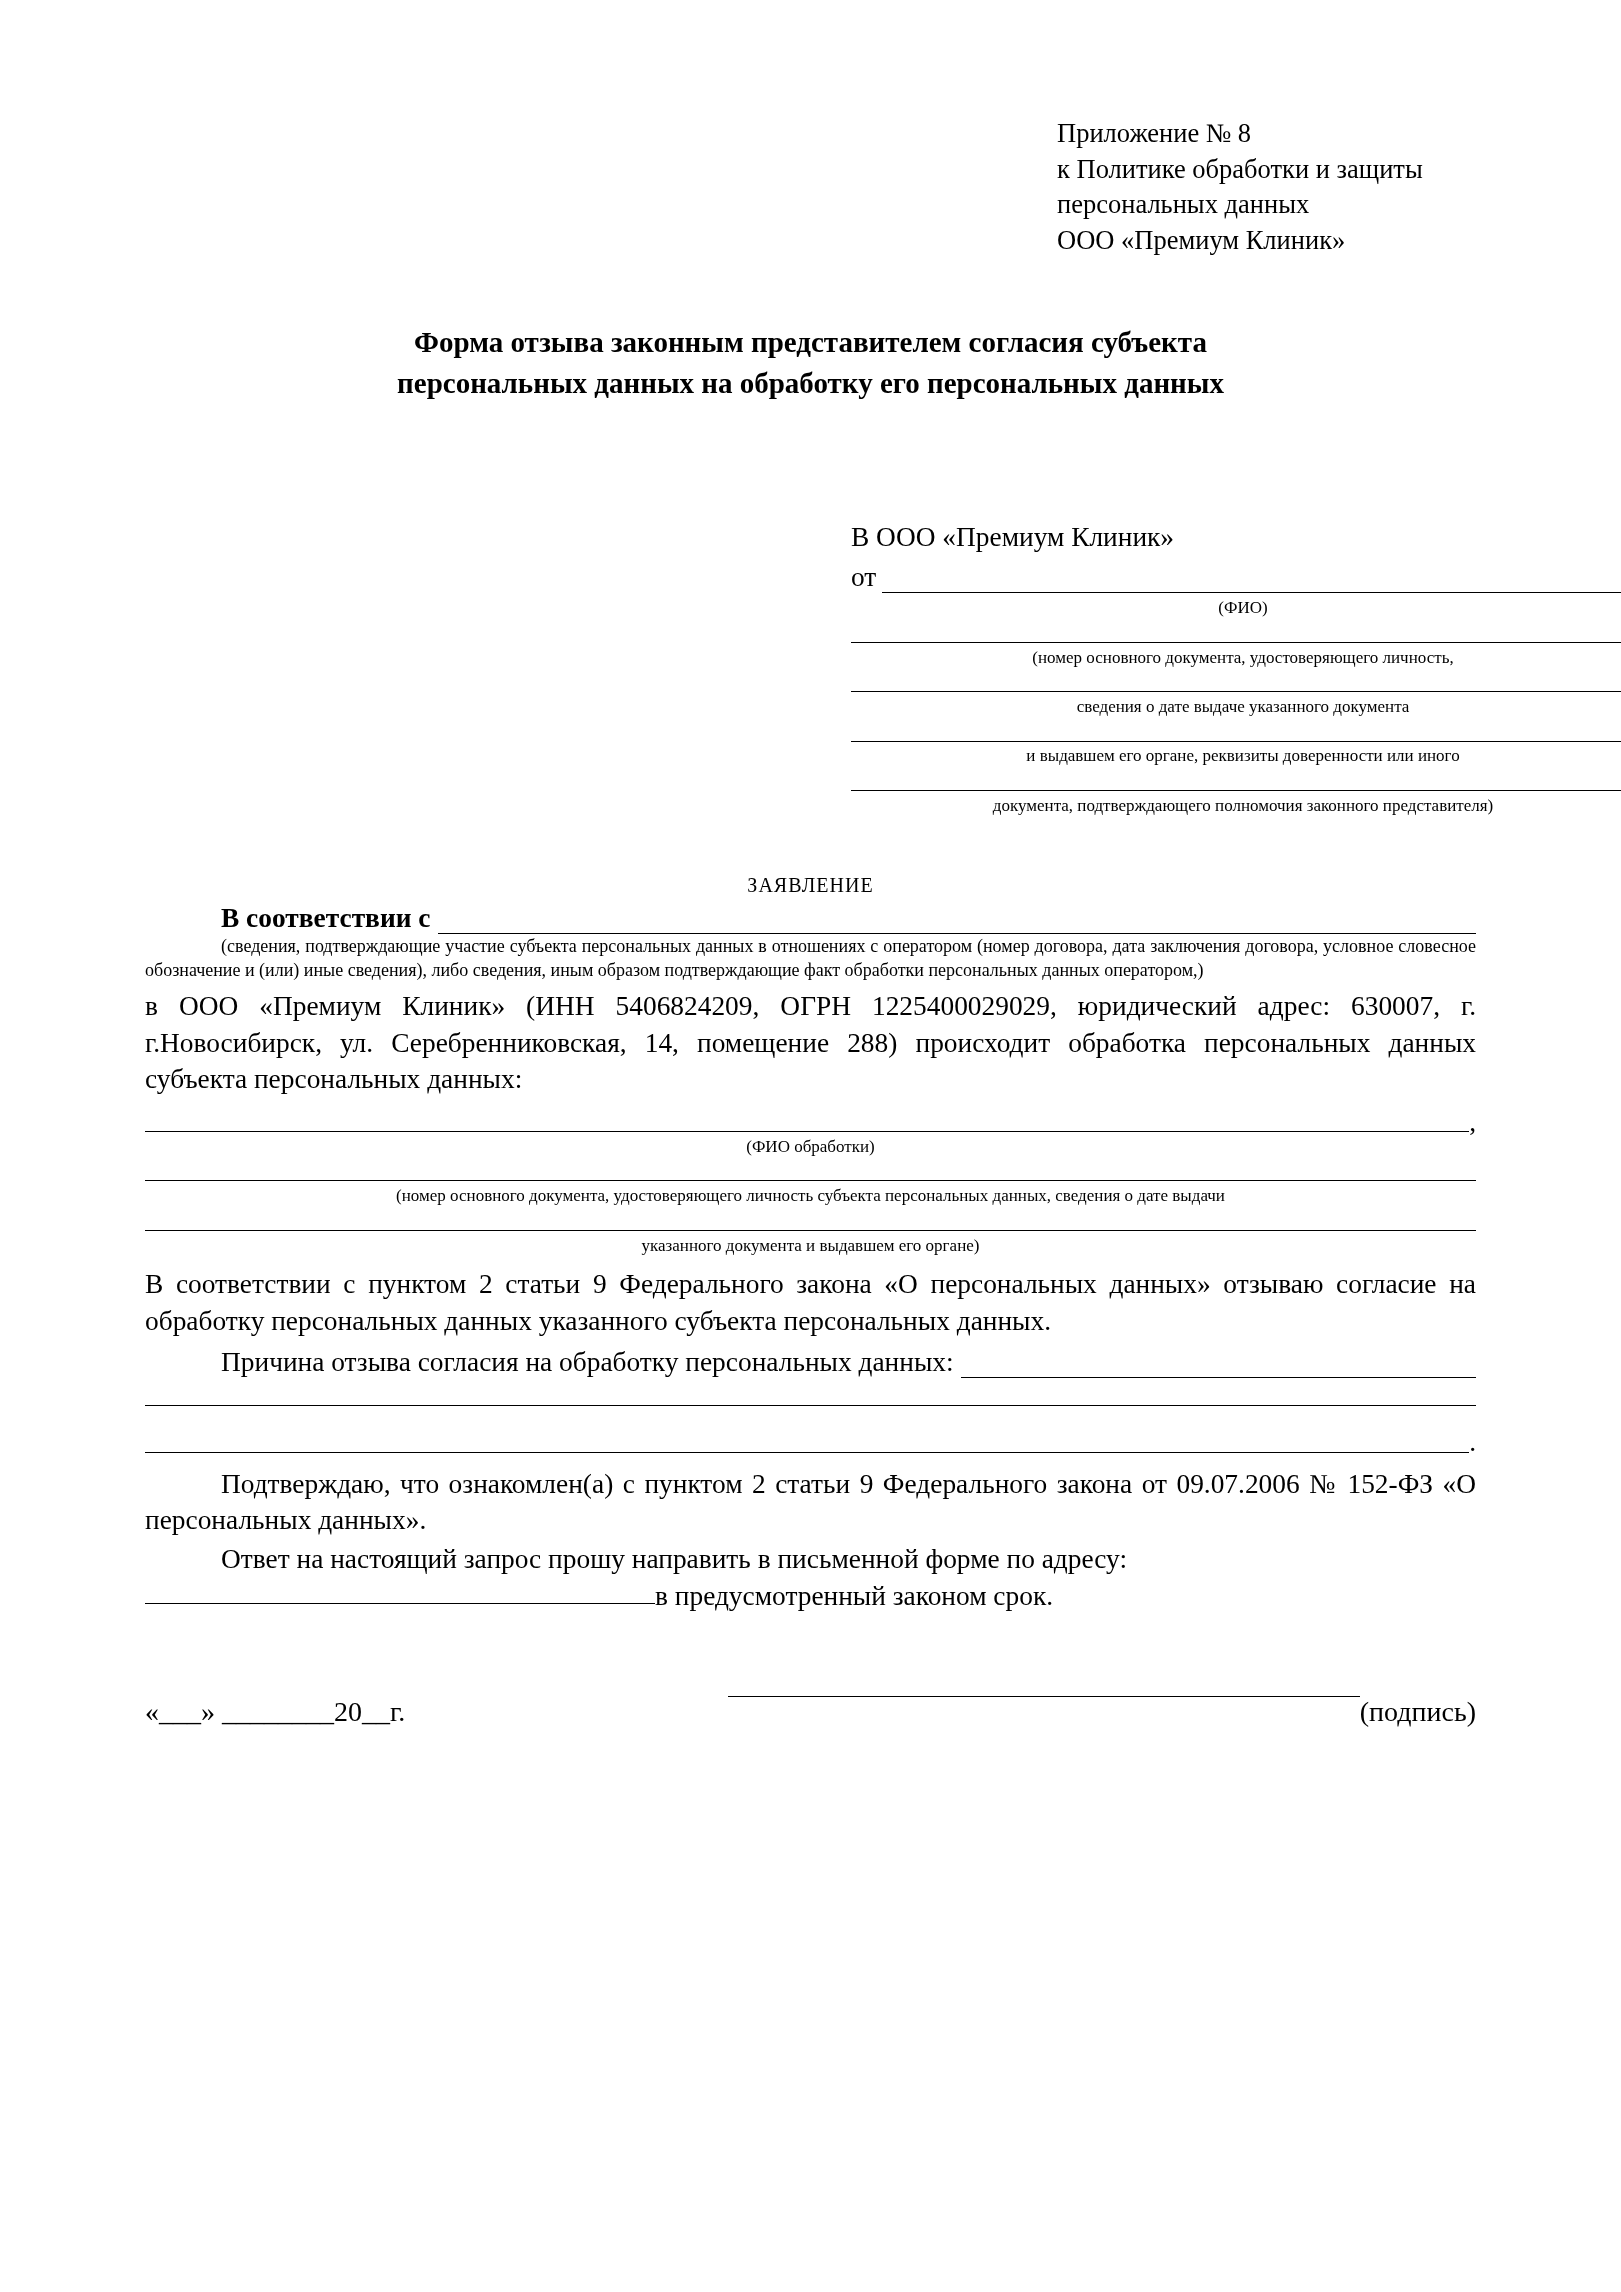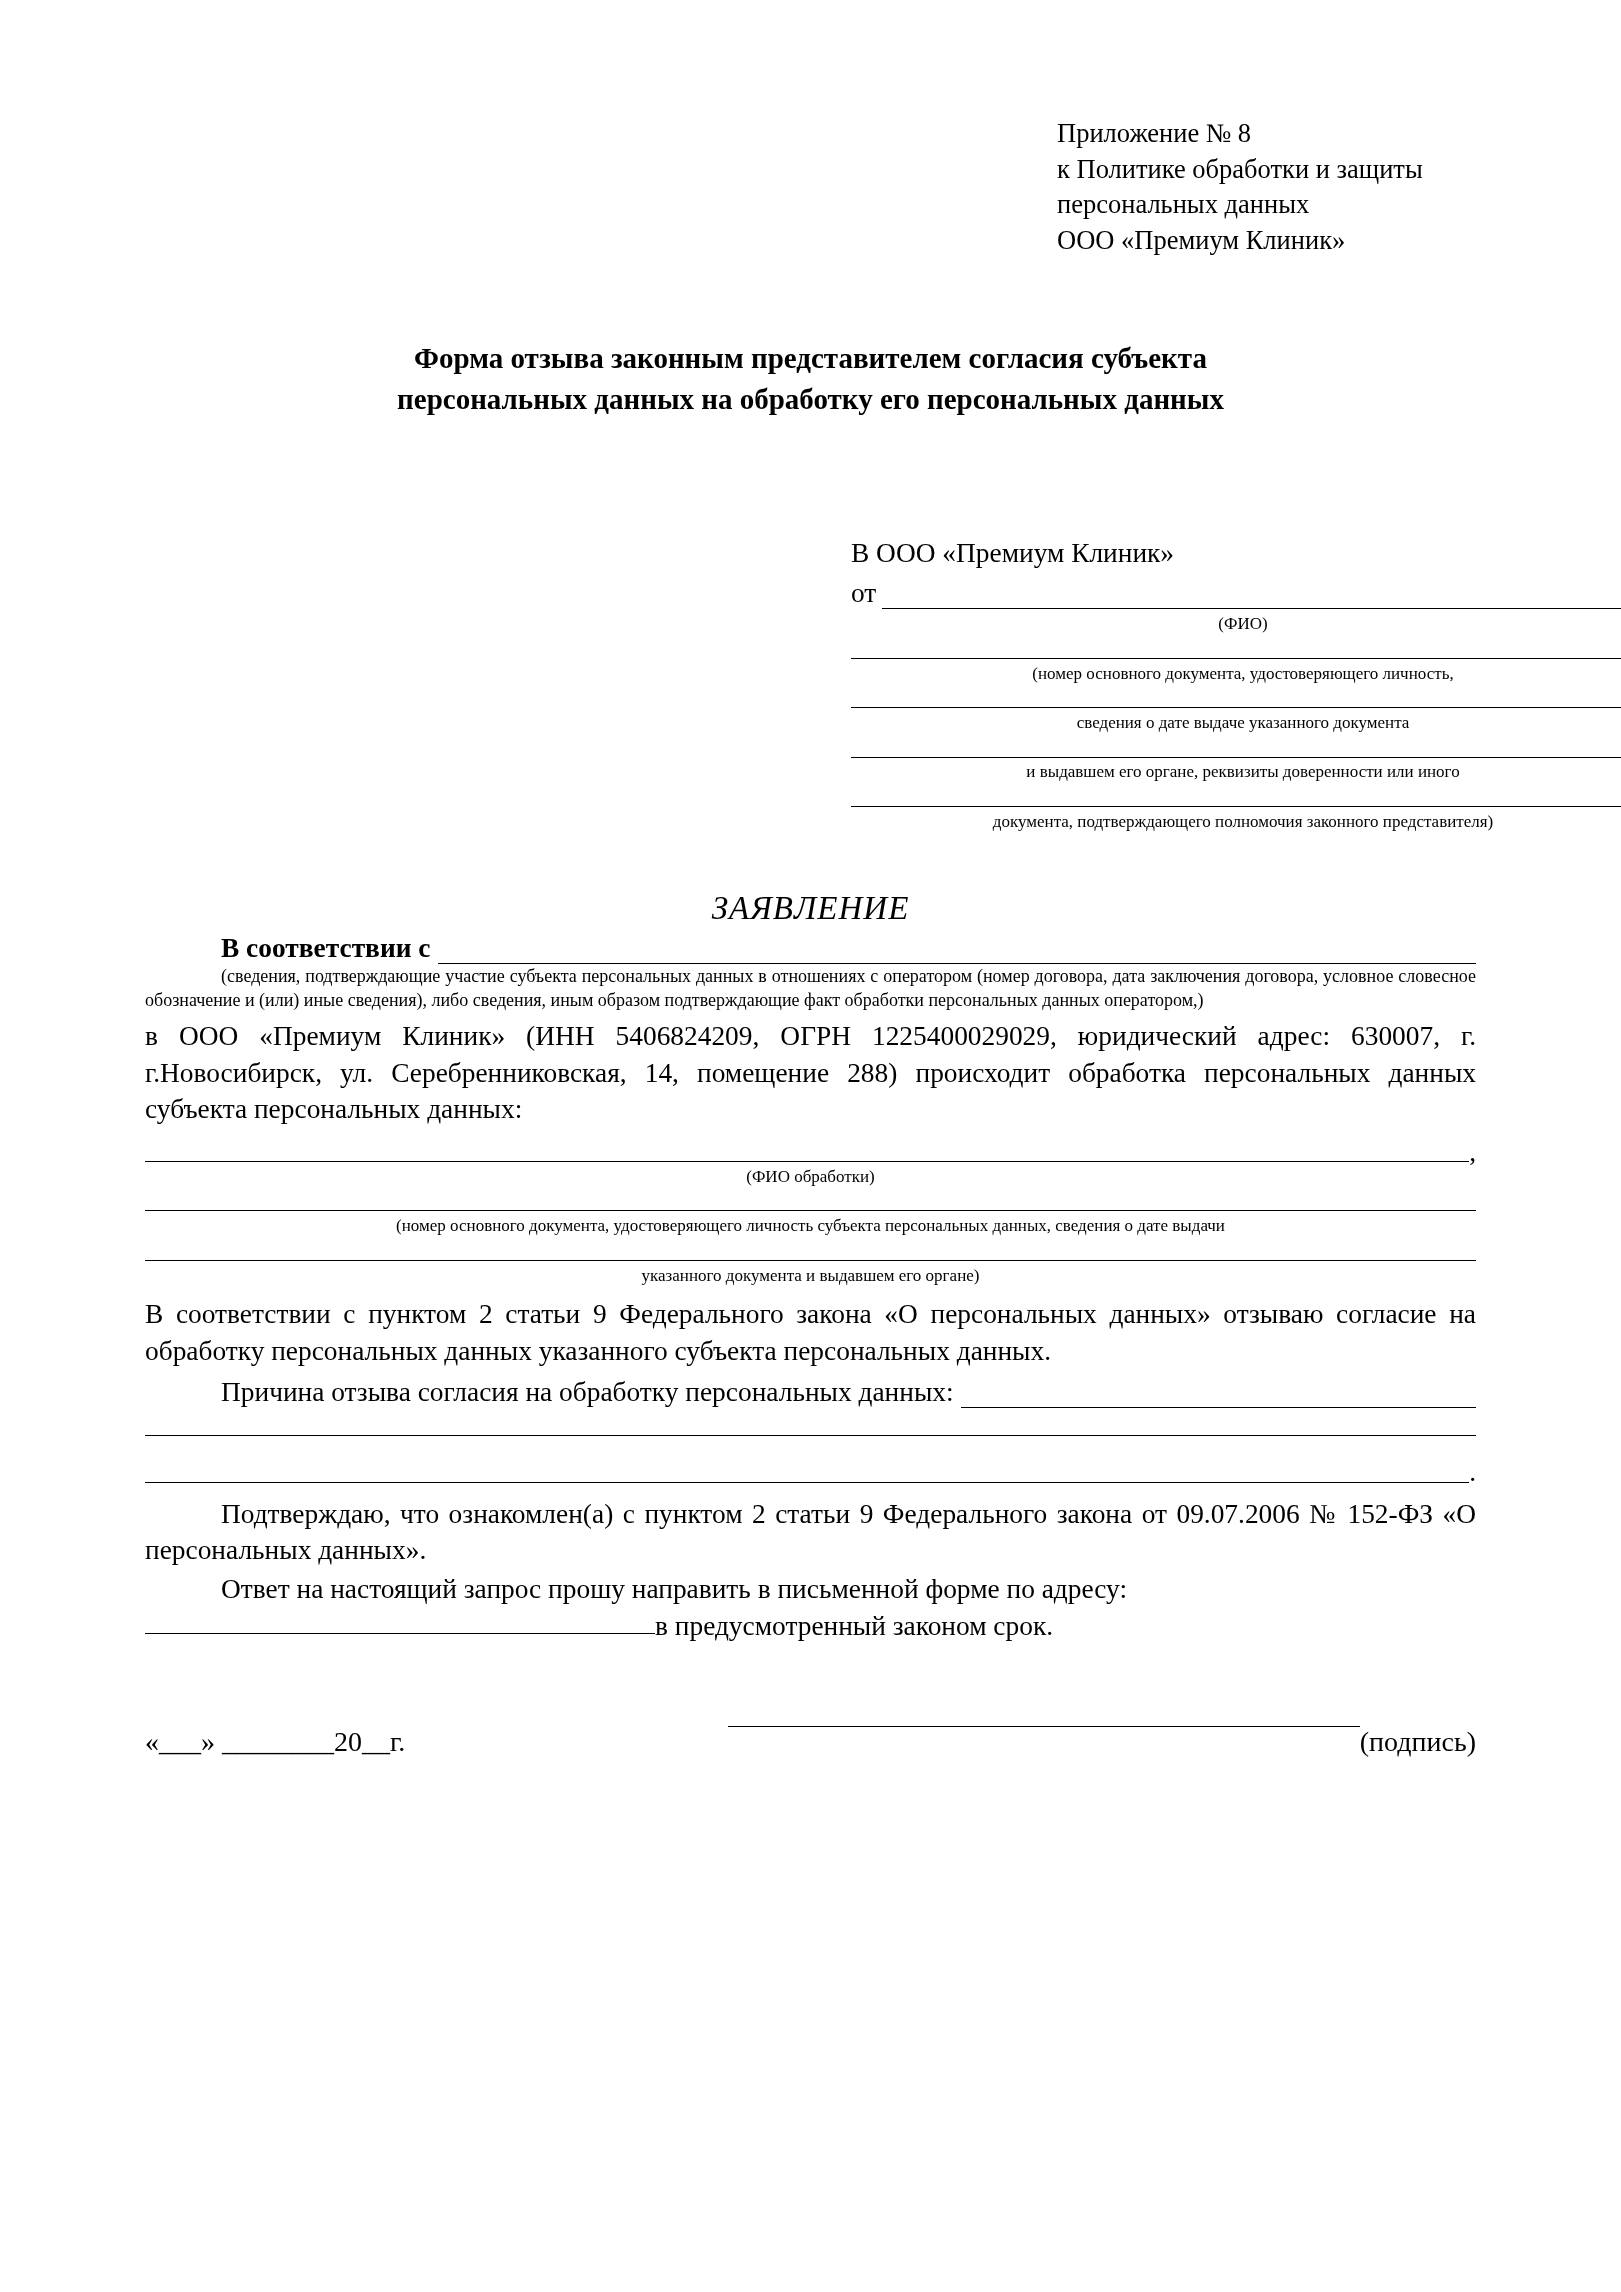--- a/index.html
+++ b/index.html
@@ -26,21 +26,21 @@
   
   .header-block {
     margin-left: 912px;
     font-size: 26.5px;
     line-height: 1.34;
   }
   .header-block div { white-space: nowrap; }
 
   
   .doc-title {
-    margin-top: 80px;
+    margin-top: 64px;
     text-align: center;
     font-weight: bold;
     font-size: 29px;
     line-height: 1.42;
   }
   .doc-title .line2 { display: block; }
 
   
   .addressee {
     margin-top: 118px;
@@ -71,23 +71,22 @@
     font-size: 17px;
     line-height: 1.3;
     margin-top: 3.9px;
   }
   .gap-rule { margin-top: 22.5px; }
 
   
   .statement-title {
     margin-top: 57px;
     text-align: center;
-    font-size: 33px;
+    font-size: 20px;
     letter-spacing: 1px;
-    font-style: italic;
   }
   .indent { text-indent: 76px; }
   .inline-row {
     display: flex;
     align-items: flex-end;
     white-space: nowrap;
     font-size: 27.4px;
   }
   .inline-row .lead { margin-right: 7.8px; }
 

